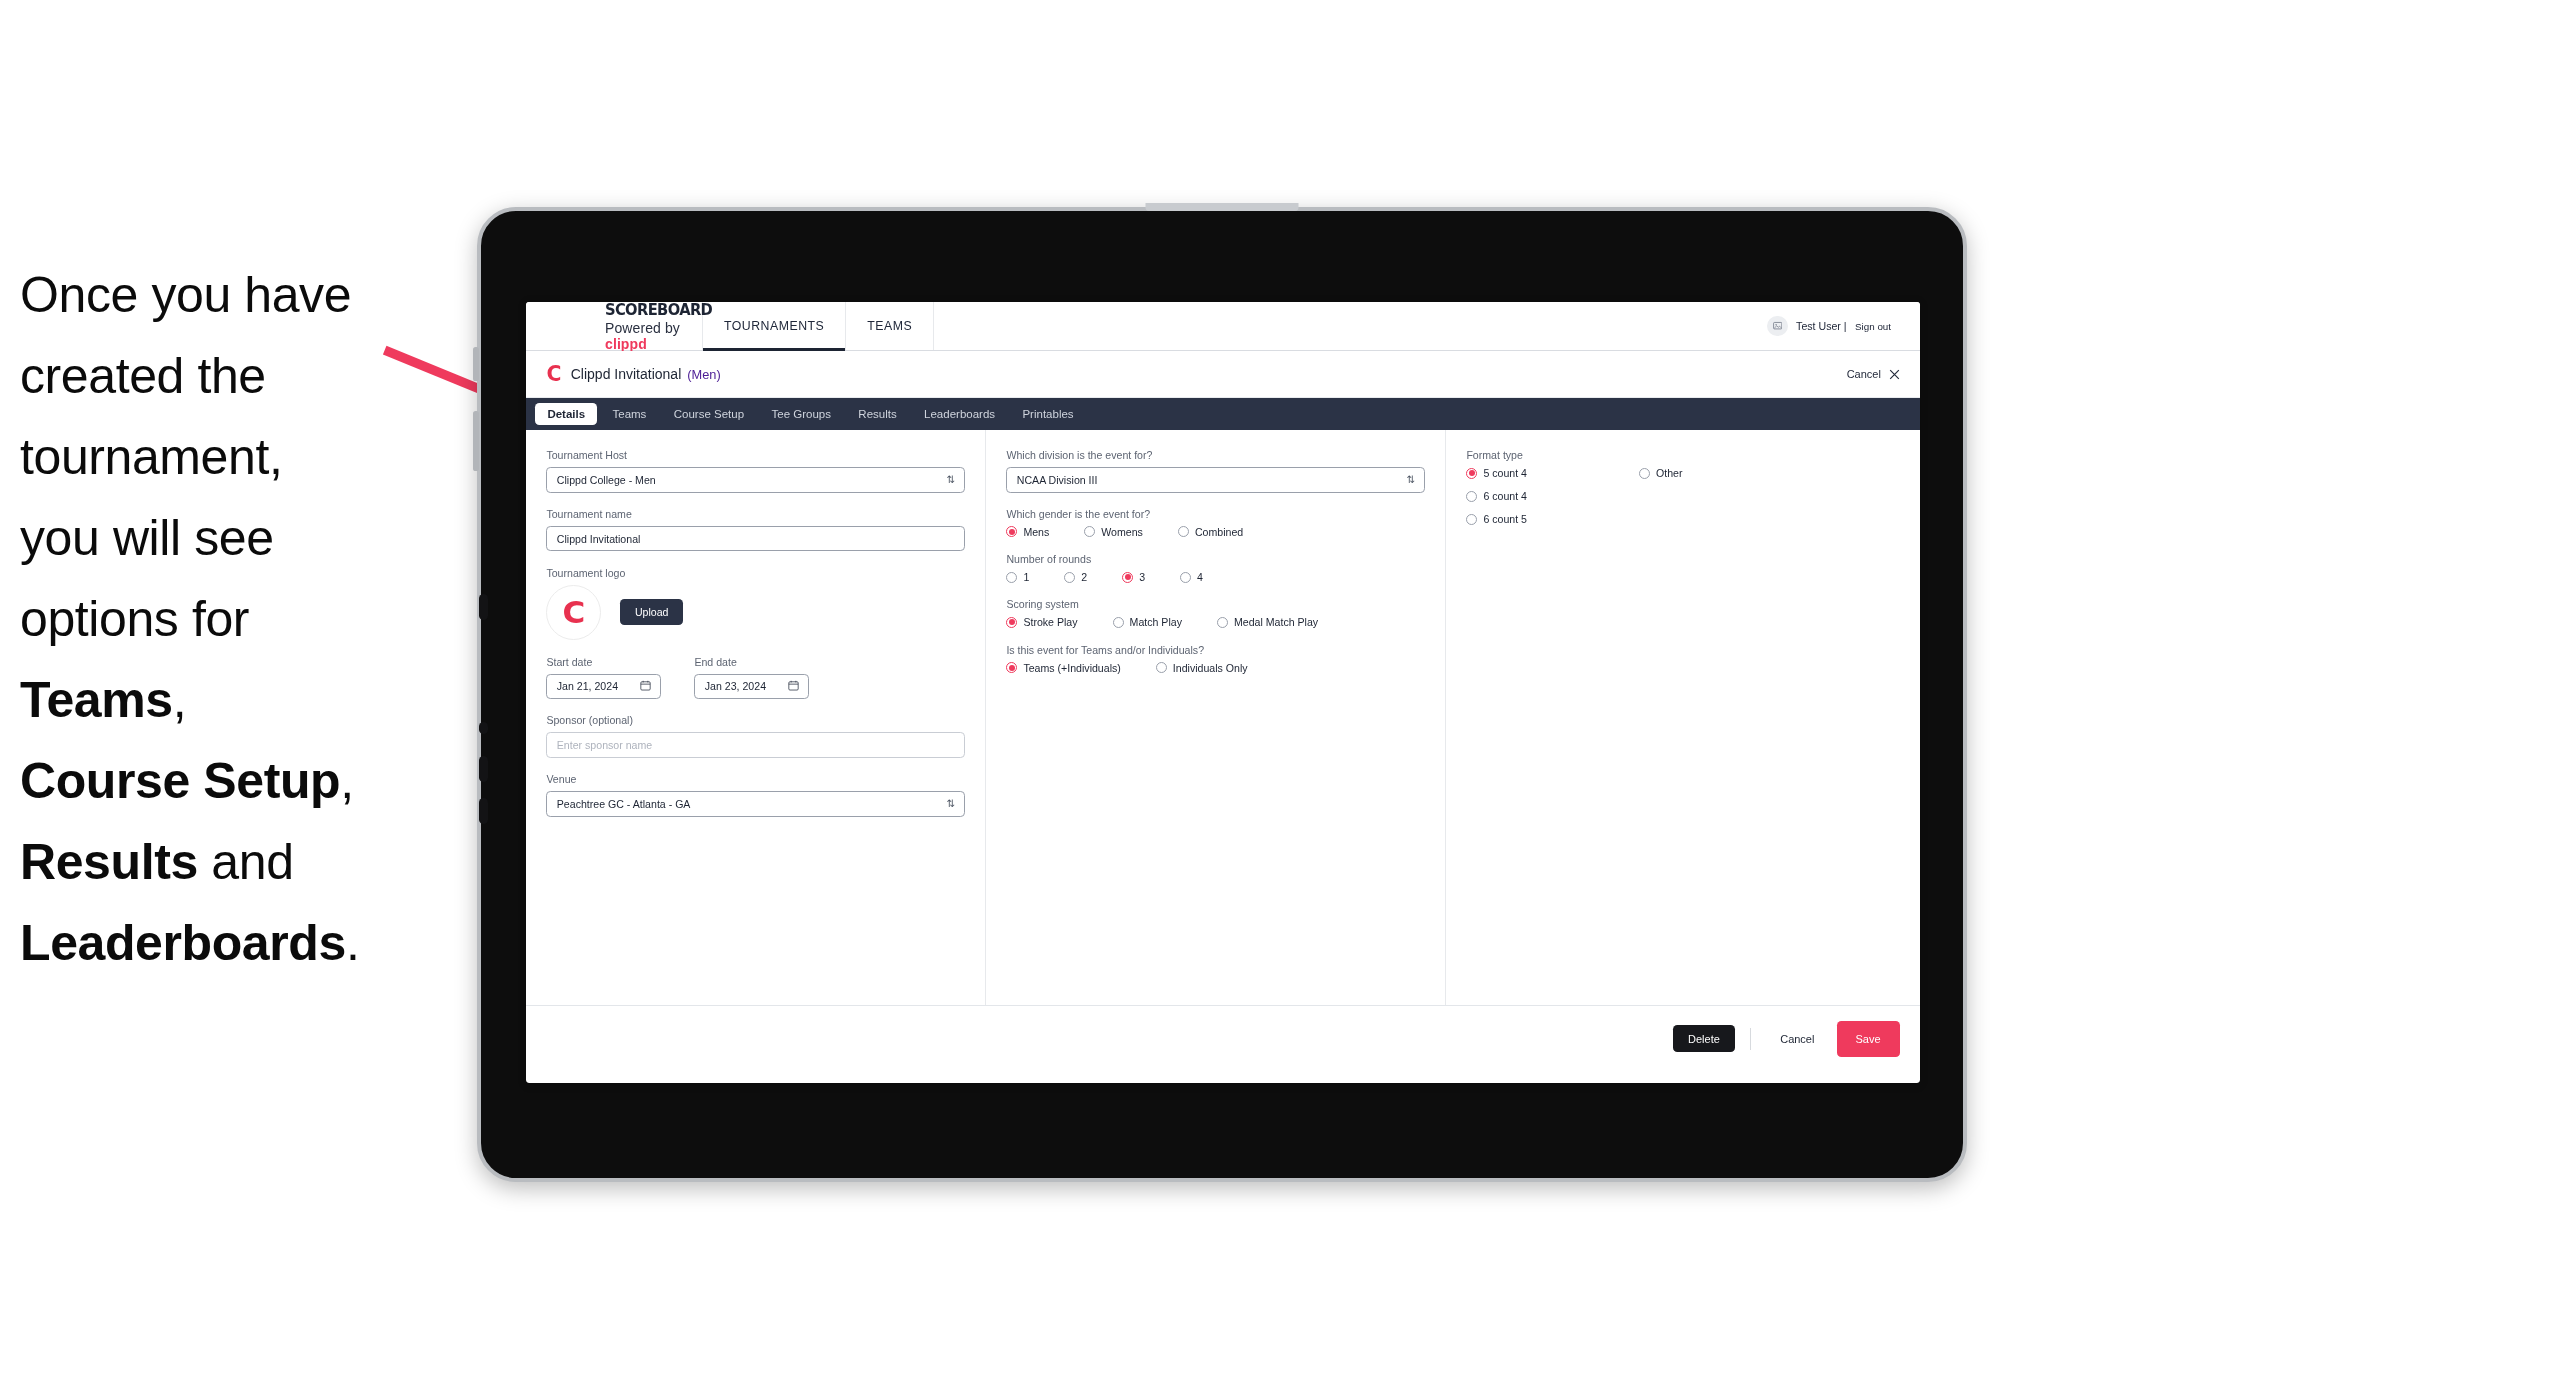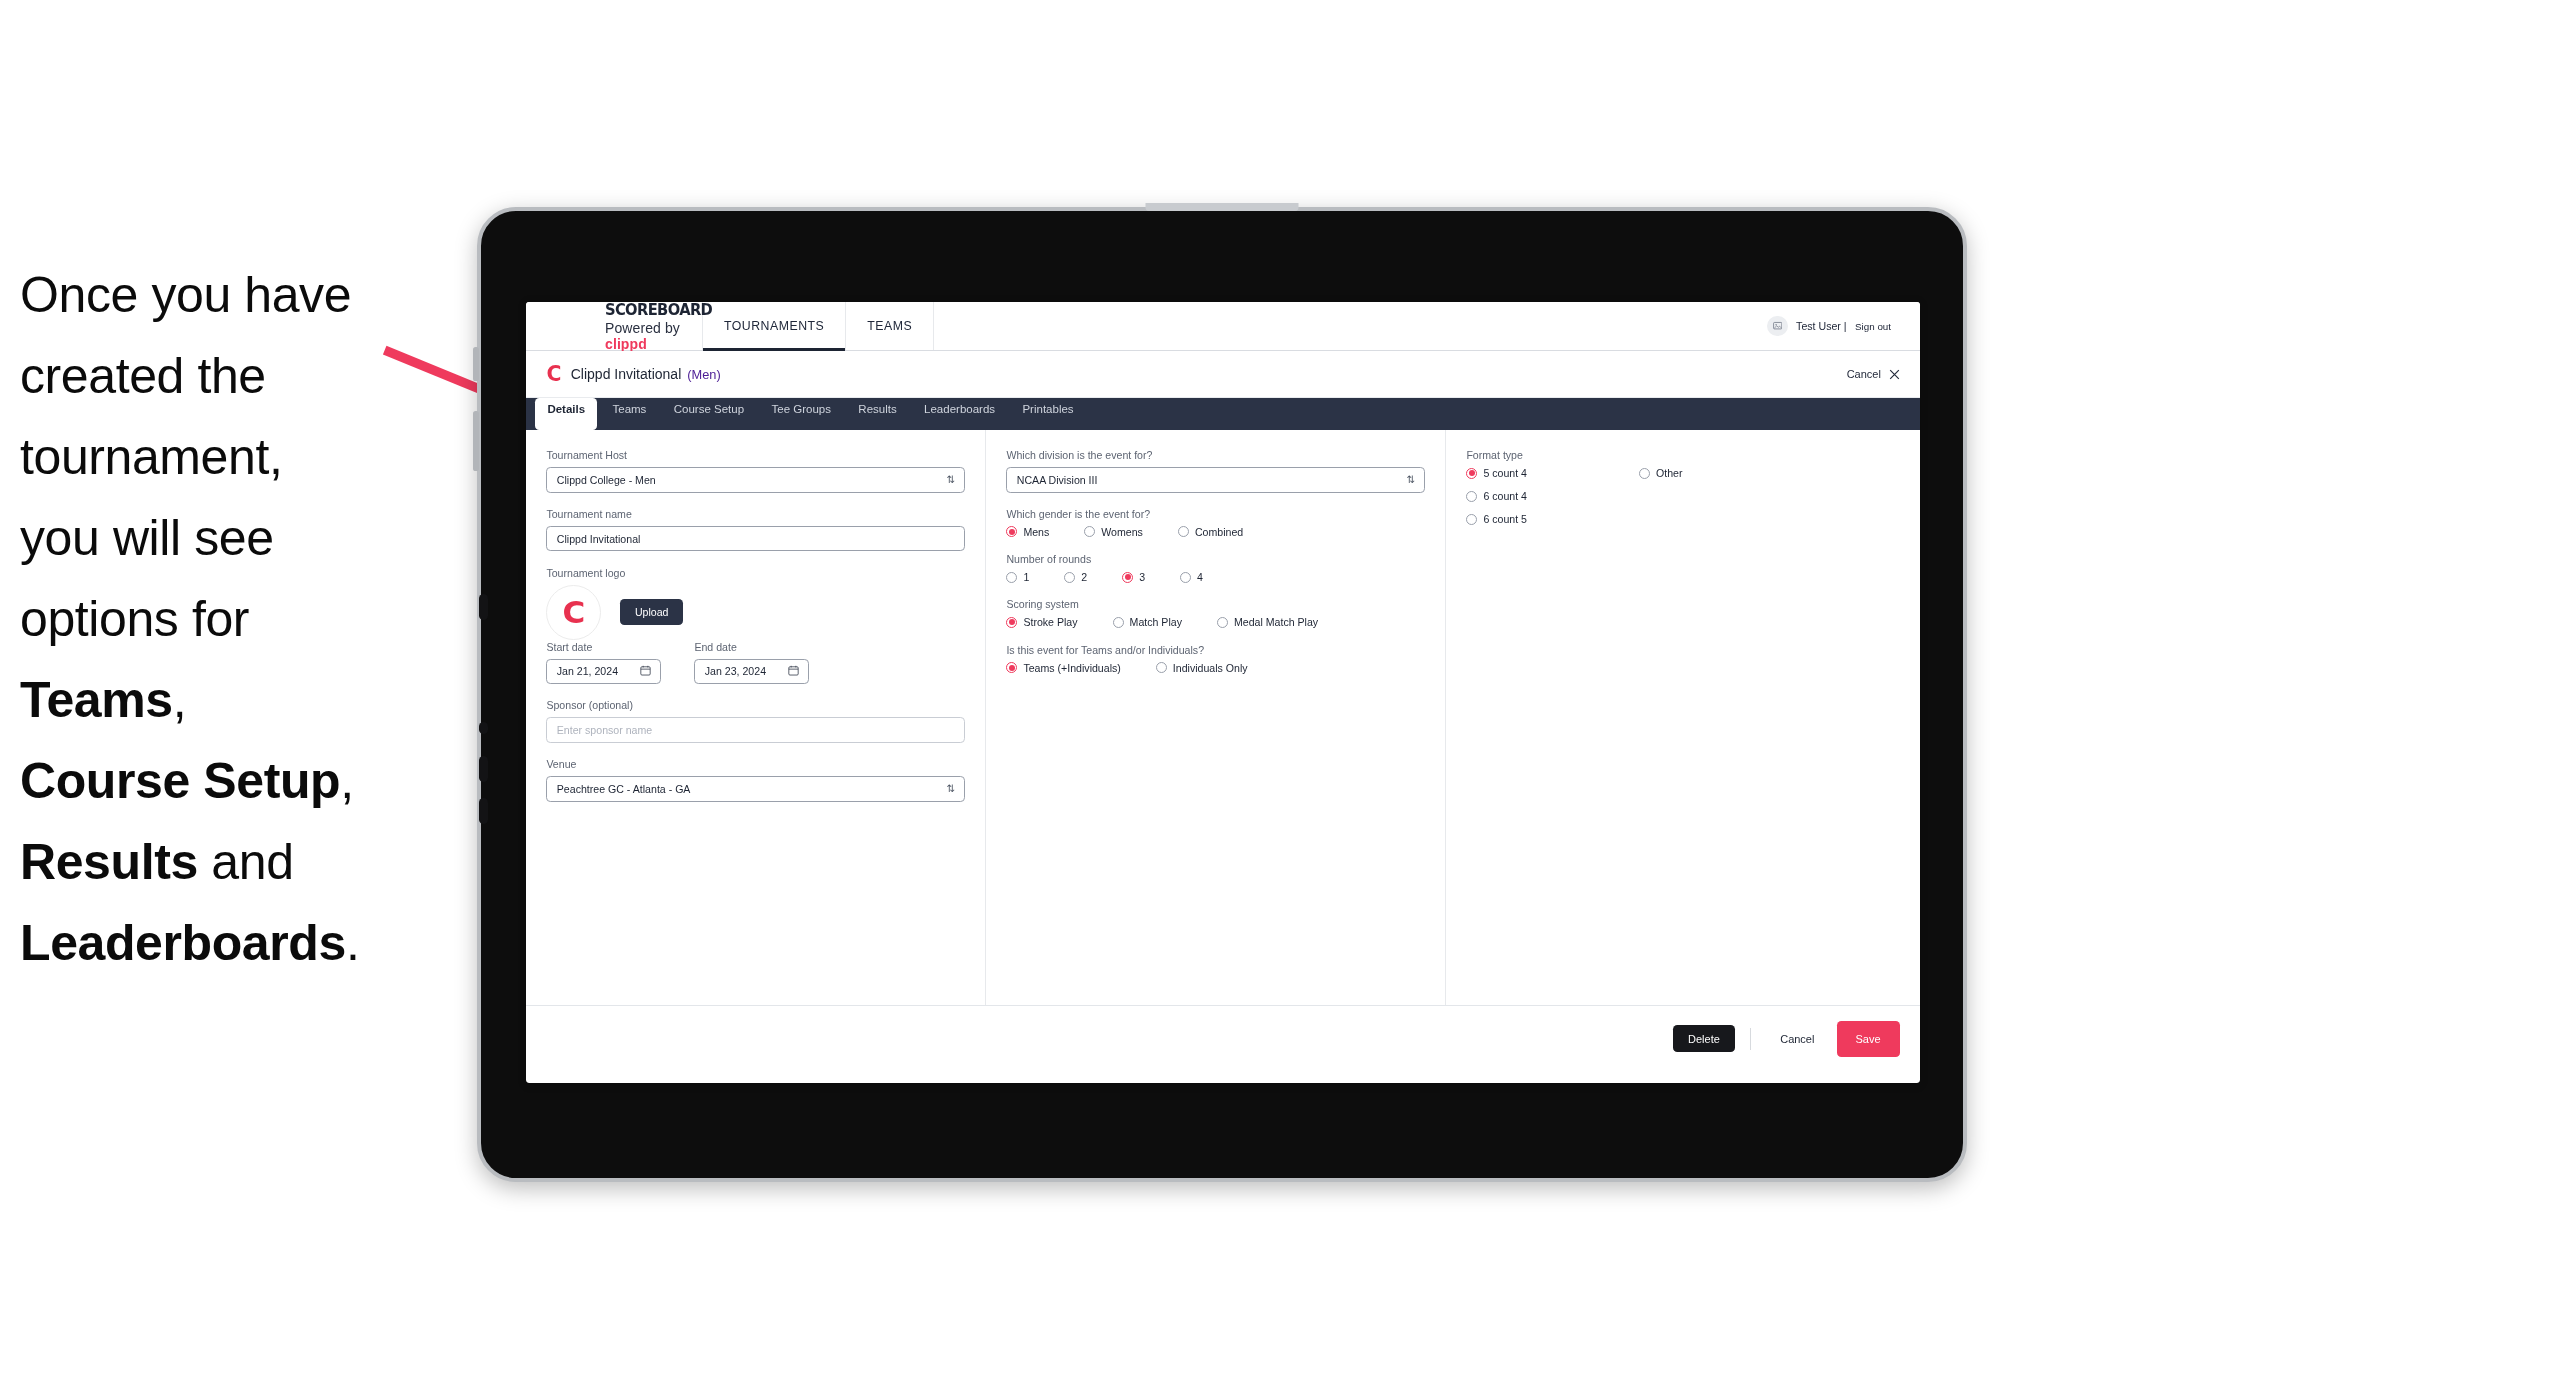--- a/index.html
+++ b/index.html
@@ -90,21 +90,21 @@
     font-weight:bold;font-size:20.4px;color:#e8314f;margin-right:9.4px;line-height:1;
   }
   #title-text{font-size:14px;color:#1d2433;}
   #title-sub{font-size:12.8px;color:#4c1d95;margin-left:6px;}
   #cancel-top{
     margin-left:auto;display:flex;align-items:center;gap:7.7px;font-size:11px;color:#242b3c;cursor:pointer;
   }
 
   
   #section-tabs{
-    height:32px;background:#2b3346;display:flex;padding:0 9.4px;gap:3.4px;
+    height:32px;background:#2b3346;display:flex;align-items:center;padding:0 9.4px;gap:3.4px;
   }
   .sect-tab{
     font-size:11.5px;color:#cfd4dd;padding:5.1px 12px;border-radius:4.3px;cursor:pointer;
   }
   .sect-tab.active{background:#ffffff;color:#1d2433;font-weight:600;}
 
   
   #form-body{display:flex;height:575px;background:#fff;}
   #col-left{width:459px;padding:19px 0 0 20.4px;box-sizing:border-box;}
   #col-mid{width:460px;padding:19px 0 0 20.4px;box-sizing:border-box;border-left:0.9px solid #e7e9ec;}
@@ -262,21 +262,21 @@
       </div>
 
       <div class="fld-label mt">Tournament logo</div>
       <div id="logo-row">
         <div id="logo-circle">
             <span>C</span>
           </div>
         <div id="upload-btn"><span>Upload</span></div>
       </div>
 
-      <div id="date-row" style="margin-top:1px;gap:33px;">
+      <div id="date-row" style="margin-top:16px;gap:33px;">
         <div class="date-col">
           <div class="fld-label">Start date</div>
           <div class="input-box date-box">
             <span>Jan 21, 2024</span>
             <span class="cal">
               <svg width="11" height="11" viewBox="0 0 16 16">
                   <rect x="1.2" y="2.6" width="13.6" height="12" rx="1.6" fill="none" stroke="#3a4250" stroke-width="1.2"></rect>
                   <path d="M1.2 6 H14.8" stroke="#3a4250" stroke-width="1.2"></path>
                   <path d="M4.6 1.2 V3.6 M11.4 1.2 V3.6" stroke="#3a4250" stroke-width="1.2"></path>
                 </svg>

